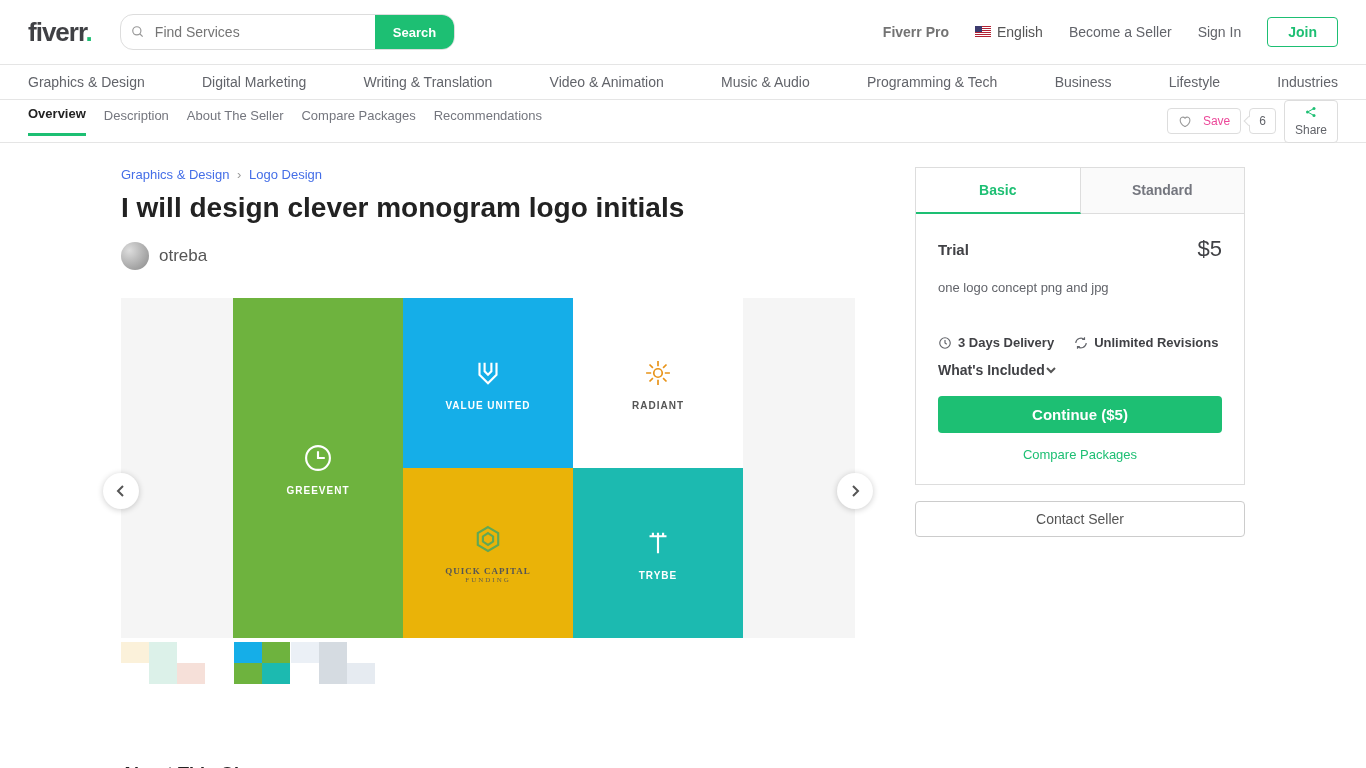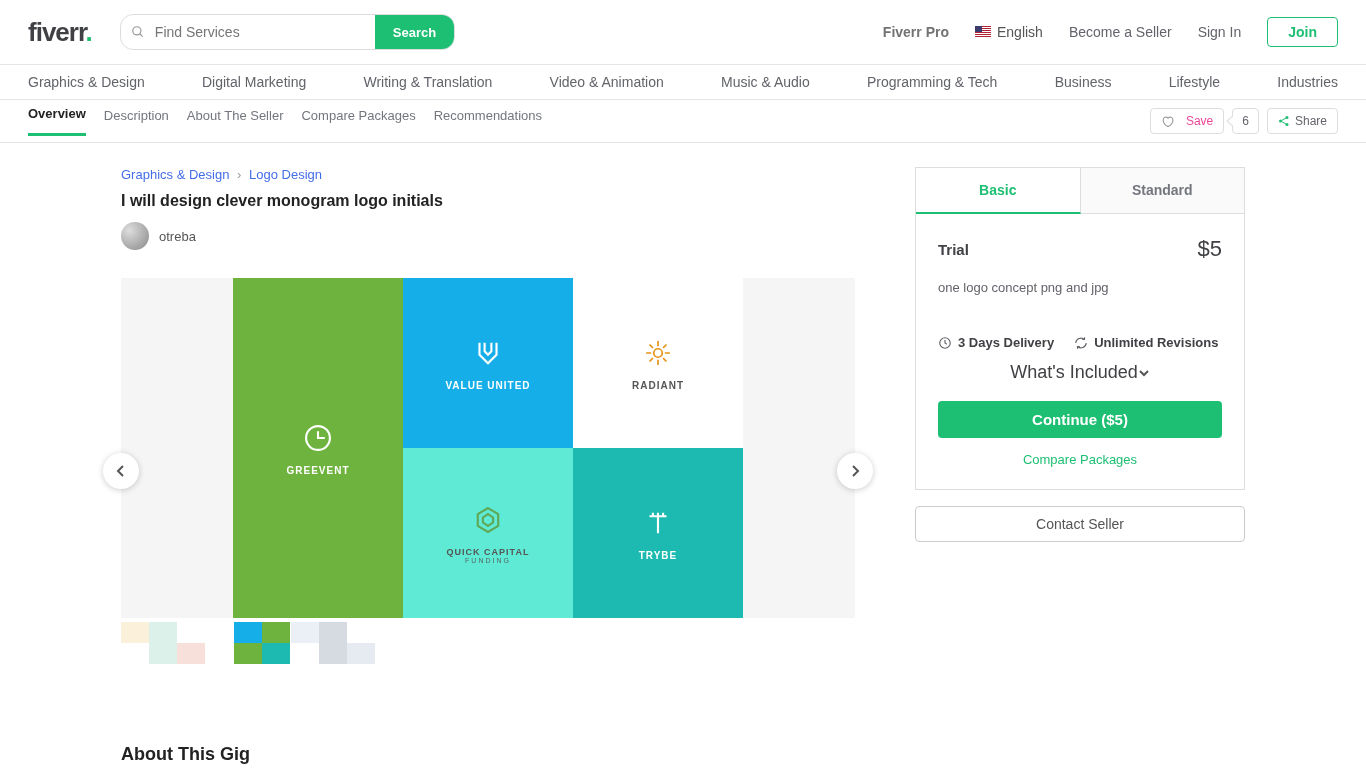--- a/index.html
+++ b/index.html
@@ -31,40 +31,40 @@
 
 .subnav-wrap { border-bottom: 1px solid #e5e5e5; }
 .subnav { display: flex; align-items: center; padding: 0 28px; height: 42px; max-width: 1400px; margin: 0 auto; }
 .subnav-left { display: flex; gap: 18px; align-items: center; }
 .subnav-left span { font-size: 13px; color: #74767e; cursor: pointer; padding-bottom: 12px; }
 .subnav-left span.active { color: #222; font-weight: 600; border-bottom: 3px solid #1dbf73; }
 .subnav-right { margin-left: auto; display: flex; gap: 8px; align-items: center; }
 .mini-btn { border: 1px solid #ddd; border-radius: 4px; padding: 5px 10px; font-size: 12px; color: #ec4899; display: flex; align-items: center; gap: 12px; cursor: pointer; background: #fff; }
 .mini-count { border: 1px solid #ddd; border-radius: 4px; padding: 5px 9px; font-size: 12px; color: #62646a; position: relative; }
 .mini-count::before { content: ""; position: absolute; left: -5px; top: 50%; transform: translateY(-50%) rotate(45deg); width: 6px; height: 6px; background: #fff; border-left: 1px solid #ddd; border-bottom: 1px solid #ddd; }
-.share-btn { border: 1px solid #ddd; border-radius: 4px; padding: 5px 10px; font-size: 12px; color: #62646a; display: flex; align-items: center; gap: 5px; cursor: pointer; background: #fff; }
+.share-btn { border: 1px solid #ddd; border-radius: 4px; padding: 5px 10px; font-size: 12px; color: #62646a; display: flex; align-items: center; gap: 5px; cursor: pointer; background: #fff; flex-direction: column; }
 
 
 .main { max-width: 1180px; margin: 0 auto; padding: 24px 28px; display: flex; gap: 60px; }
 .left-col { flex: 1; }
 .breadcrumb { font-size: 13px; color: #446ee7; margin-bottom: 10px; }
 .breadcrumb .sep { color: #999; margin: 0 4px; }
-.title { font-size: 16px; font-weight: 600; color: #222; margin-bottom: 12px; }
+.title { font-size: 28px; font-weight: 600; color: #222; margin-bottom: 18px; }
 .seller { display: flex; align-items: center; gap: 10px; margin-bottom: 28px; }
 .avatar { width: 28px; height: 28px; border-radius: 50%; background: radial-gradient(circle at 30% 30%, #ddd, #888); }
-.seller-name { font-size: 13px; color: #555; font-weight: 500; }
+.seller-name { font-size: 17px; color: #555; font-weight: 500; }
 
 .gallery { position: relative; }
 .gallery-main { background: #f5f5f5; height: 340px; display: flex; justify-content: center; padding: 0 14px; }
 .showcase { display: grid; grid-template-columns: 170px 170px 170px; grid-template-rows: 170px 170px; width: 510px; }
 .tile { display: flex; flex-direction: column; align-items: center; justify-content: center; font-size: 10px; font-weight: 700; letter-spacing: 1px; }
 .t-vu { background: #15aee8; color: #fff; }
 .t-gv { background: #6eb33e; color: #fff; grid-row: 1 / 3; }
 .t-rd { background: #fff; color: #555; }
-.t-qc { background: #5eead4; color: #555; }
+.t-qc { background: #eab308; color: #555; font-family: Liberation Serif, serif; }
 .t-tr { background: #1cbab0; color: #fff; }
 .tile-icon { width: 34px; height: 34px; margin-bottom: 10px; }
 .tile-label { font-size: 9px; }
 .tile-sub { font-size: 7px; font-weight: 400; letter-spacing: 2px; opacity: 0.9; }
 
 .arrow { position: absolute; top: 50%; transform: translateY(-50%); width: 36px; height: 36px; border-radius: 50%; background: #fff; box-shadow: 0 1px 6px rgba(0,0,0,0.2); display: flex; align-items: center; justify-content: center; cursor: pointer; color: #555; }
 .arrow.left { left: -18px; }
 .arrow.right { right: -18px; }
 
 .thumbs { display: flex; gap: 1px; margin-top: 4px; }
@@ -87,21 +87,21 @@
 .pkg-tab { flex: 1; text-align: center; padding: 14px 0; font-size: 14px; font-weight: 600; cursor: pointer; border-bottom: 1px solid #ddd; border-right: 1px solid #ddd; background: #fafafa; color: #74767e; }
 .pkg-tab:last-child { border-right: none; }
 .pkg-tab.active { background: #fff; color: #1dbf73; border-bottom: 2px solid #1dbf73; }
 .pkg-body { padding: 22px; }
 .pkg-row1 { display: flex; justify-content: space-between; align-items: center; margin-bottom: 18px; }
 .pkg-name { font-size: 15px; font-weight: 600; }
 .pkg-price { font-size: 22px; font-weight: 400; color: #404145; }
 .pkg-desc { font-size: 13px; color: #62646a; margin-bottom: 40px; }
 .pkg-meta { display: flex; gap: 20px; margin-bottom: 12px; font-size: 13px; font-weight: 600; }
 .pkg-meta span { display: flex; align-items: center; gap: 6px; }
-.included { display: flex; justify-content: center; align-items: center; font-size: 18px; font-weight: 400; margin-bottom: 18px; cursor: pointer; }
+.included { display: flex; justify-content: flex-start; align-items: center; font-size: 14px; font-weight: 700; margin-bottom: 18px; cursor: pointer; }
 .continue-btn { width: 100%; background: #1dbf73; color: #fff; border: none; padding: 10px 0; font-size: 15px; font-weight: 600; border-radius: 4px; cursor: pointer; }
 .compare-link { text-align: center; color: #1dbf73; font-size: 13px; font-weight: 500; margin-top: 14px; cursor: pointer; }
 .contact-btn { width: 100%; border: 1px solid #ccc; background: #fff; color: #555; padding: 9px 0; font-size: 14px; font-weight: 500; border-radius: 4px; cursor: pointer; margin-top: 16px; }
 
 
 ::-webkit-scrollbar { width: 14px; }
 ::-webkit-scrollbar-track { background: #f1f1f1; }
 ::-webkit-scrollbar-thumb { background: #c1c1c1; }
 
 svg { display: block; }

